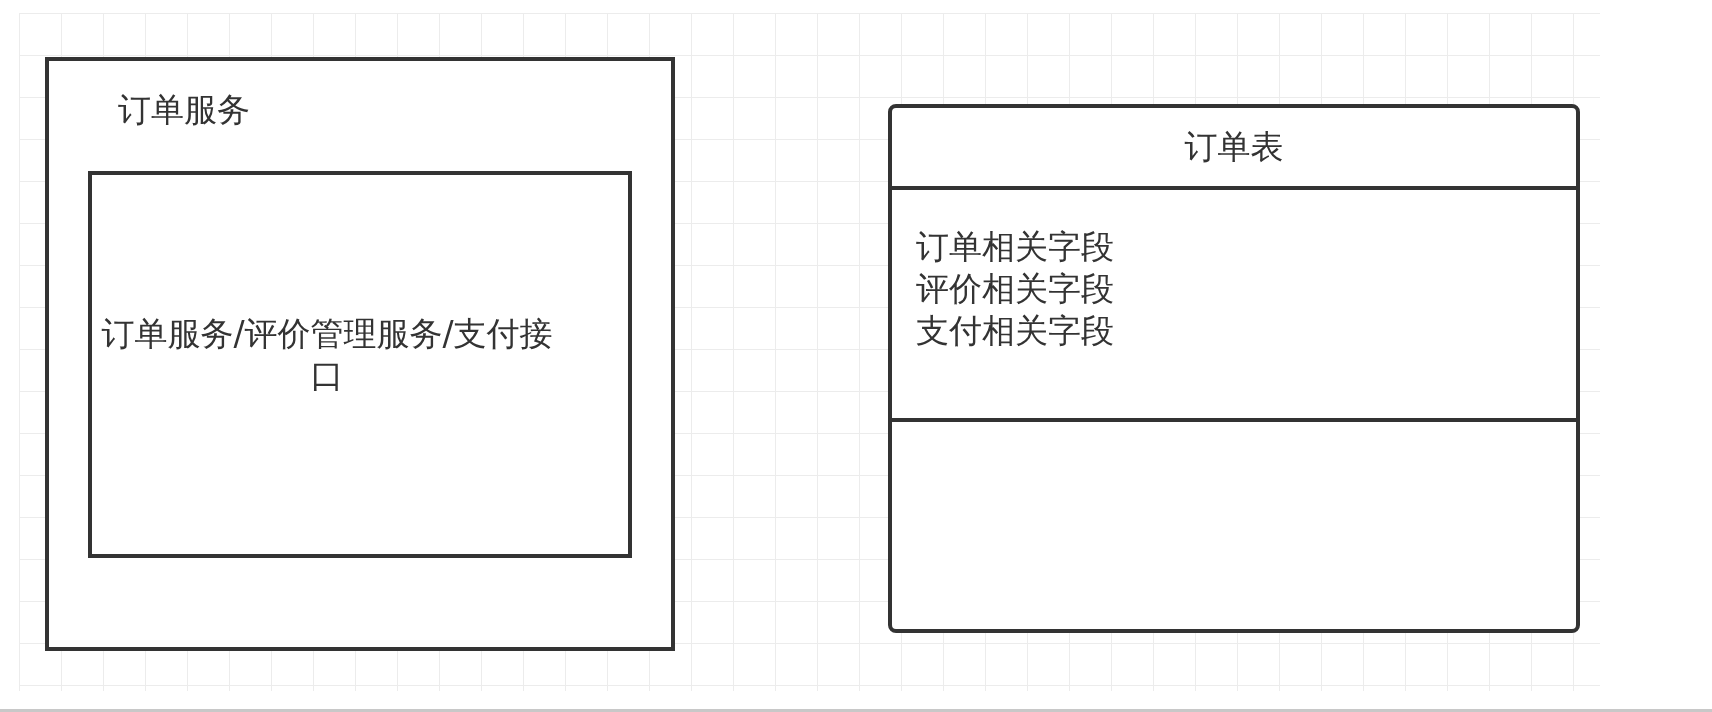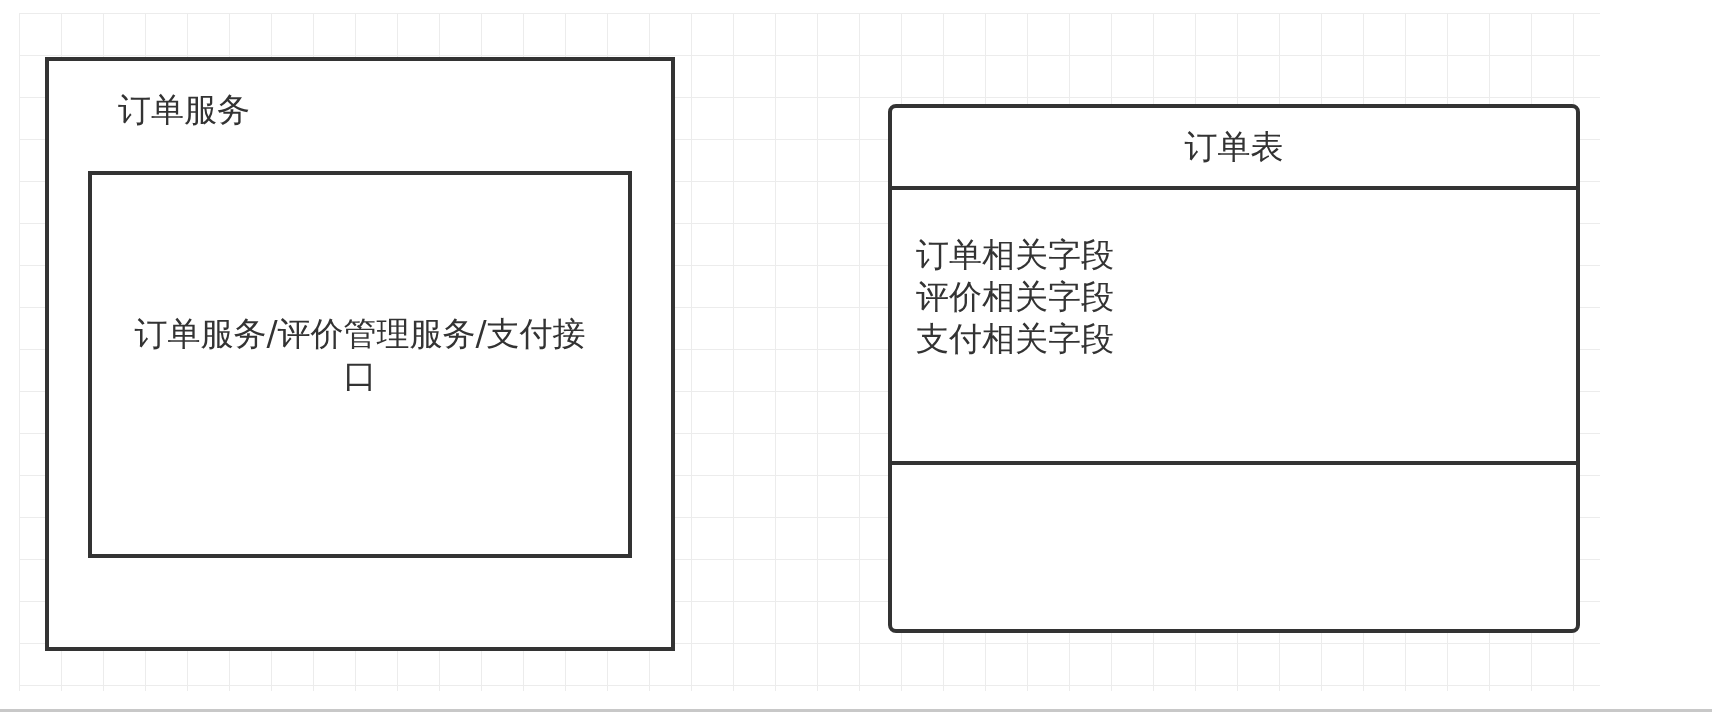--- a/index.html
+++ b/index.html
@@ -21,37 +21,37 @@
     position: absolute; left: 0; top: 709px; width: 1712px; height: 3px;
     background: #c8c8c8;
   }
   .shape { position: absolute; box-sizing: border-box; border: 4px solid #333333; background: #ffffff; }
   .outer { left: 45px; top: 57px; width: 630px; height: 594px; }
   .outer-label {
     position: absolute; left: 118px; top: 88px; font-size: 33px; color: #333333;
     white-space: nowrap;
     text-align: center;
   }
-  .inner { left: 88px; top: 171px; width: 544px; height: 387px; display: flex; align-items: center; justify-content: center; }
+  .inner { left: 88px; top: 171px; width: 544px; height: 387px; display: flex; align-items: center; }
   .inner-text {
     width: 470px; text-align: center; font-size: 33px; line-height: 42px; color: #333333;
     margin-top: -20px;
   }
   .table {
     position: absolute; left: 888px; top: 104px; width: 692px; height: 529px;
     box-sizing: border-box; border: 4px solid #333333; border-radius: 8px; background: #ffffff;
   }
   .table-header {
     position: absolute; left: 0; top: 0; right: 0; height: 82px;
     border-bottom: 4px solid #333333; box-sizing: border-box;
     display: flex; align-items: center; justify-content: center;
   }
   .table-title { font-size: 33px; font-weight: normal; color: #333333; }
   .table-fields {
-    position: absolute; left: 0; top: 82px; right: 0; height: 275px;
+    position: absolute; left: 0; top: 74px; right: 0; height: 240px;
     border-bottom: 4px solid #333333; box-sizing: border-box; padding-left: 33px;
   }
   .field-list { position: absolute; left: 24px; top: 44px; font-size: 33px; line-height: 42px; color: #333333; }
   .field { display: block; white-space: nowrap; }
   .table-methods { position: absolute; left: 0; top: 304px; right: 0; bottom: 0; }
 </style>
 </head>
 <body>
 
 <div class="canvas"></div>

